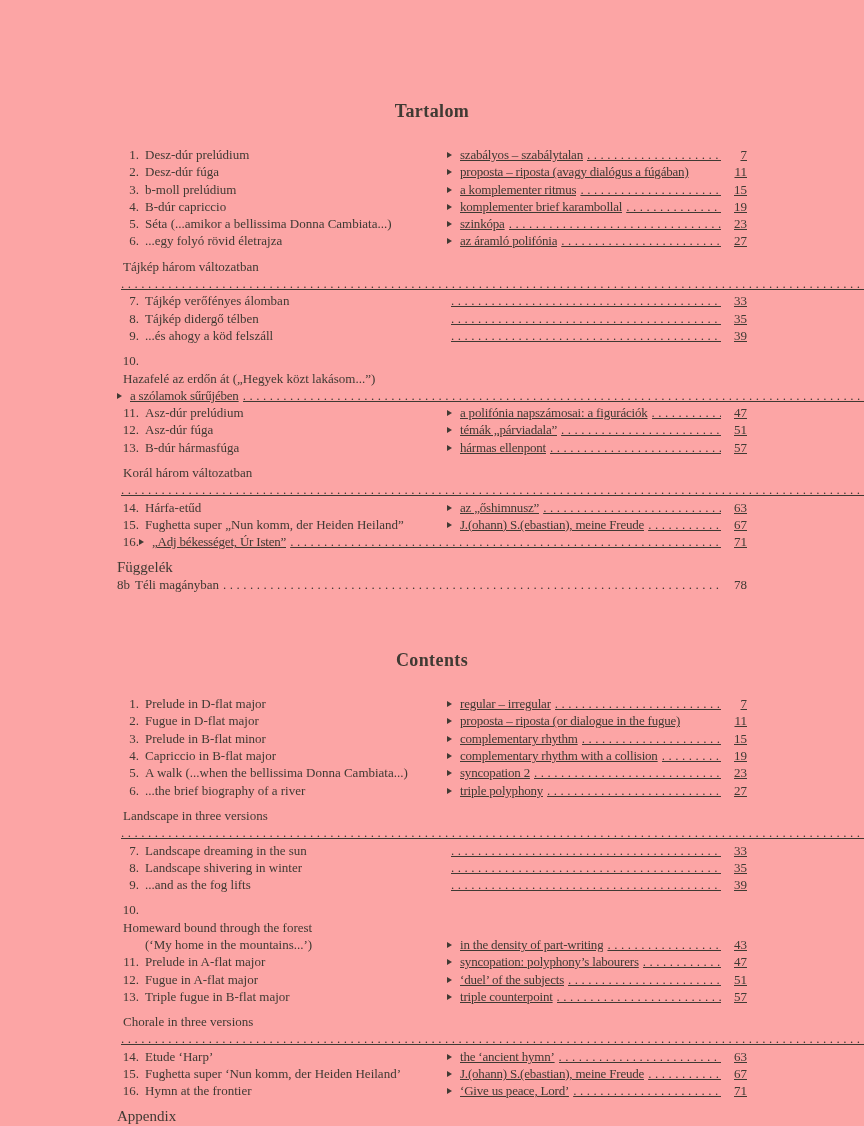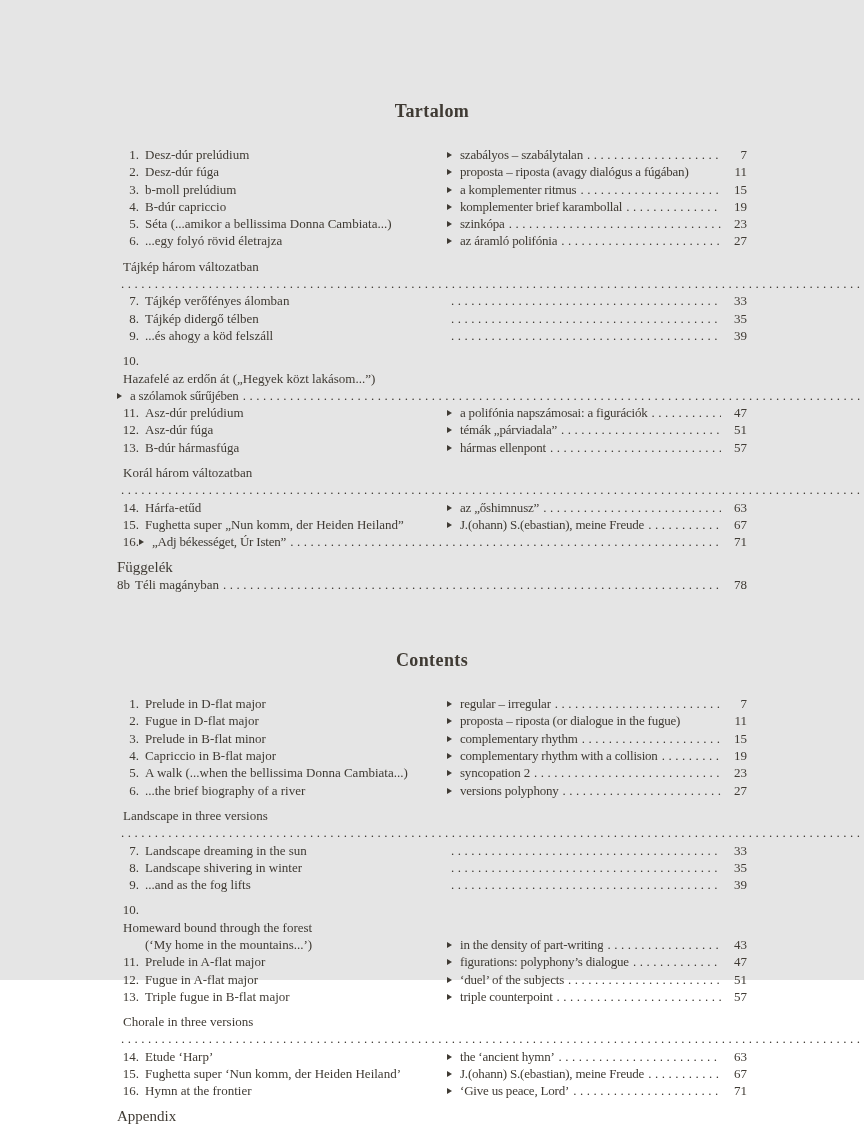--- a/index.html
+++ b/index.html
@@ -2,21 +2,21 @@
 <html><head>
 <meta charset="utf-8">
 <style>
   * { box-sizing: border-box; margin: 0; padding: 0; }
   html, body { background: #ffffff; }
   body {
     width: 864px; height: 1126px; overflow: hidden;
     font-family: "Liberation Serif", "DejaVu Serif", serif;
     color: #3f3a33;
   }
-  .sheet { width: 864px; height: 980px; background: #e5e5e5; }
+  .sheet { width: 864px; height: 1126px; background: #fca5a5; }
   .page { width: 630px; margin: 0 auto; padding-top: 100px; }
 
   .toc-section + .toc-section { margin-top: 56px; }
 
   .section-title {
     text-align: center;
     font-weight: bold;
     font-size: 18px;
     letter-spacing: 0.4px;
     line-height: 22px;
@@ -31,21 +31,21 @@
     white-space: nowrap;
   }
   .row.gap { margin-top: 8px; flex-direction: column; }
 
   .num { flex: none; width: 22px; text-align: right; }
   .num-wide { width: auto; text-align: right; margin-right: 5px; }
 
   .title { flex: none; width: 308px; padding-left: 6px; overflow: hidden; }
   .title-wide { flex: none; padding-left: 0; }
 
-  .right { flex: 1; min-width: 0; display: flex; align-items: flex-end; }
+  .right { flex: 1; min-width: 0; display: flex; align-items: flex-end; text-decoration: underline; }
 
   .bullet { flex: none; width: 13px; }
   .bullet::before {
     content: "";
     display: inline-block;
     width: 0; height: 0;
     border-left: 5px solid #3f3a33;
     border-top: 3.5px solid transparent;
     border-bottom: 3.5px solid transparent;
     margin-bottom: 1px;
@@ -306,21 +306,21 @@
               <span class="subtitle">syncopation 2</span>
               <span class="dots"></span>
               <span class="pageno">23</span>
             </span>
           </div>
           <div class="row">
             <span class="num">6.</span>
             <span class="title">...the brief biography of a river</span>
             <span class="right">
               <span class="bullet"></span>
-              <span class="subtitle">versions polyphony</span>
+              <span class="subtitle">triple polyphony</span>
               <span class="dots"></span>
               <span class="pageno">27</span>
             </span>
           </div>
           <div class="row gap">
             <span class="num"></span>
             <span class="title">Landscape in three versions</span>
             <span class="right">
               <span class="dots"></span>
               <span class="pageno">31</span>
@@ -363,21 +363,21 @@
               <span class="subtitle">in the density of part-writing</span>
               <span class="dots"></span>
               <span class="pageno">43</span>
             </span>
           </div>
           <div class="row">
             <span class="num">11.</span>
             <span class="title">Prelude in A-flat major</span>
             <span class="right">
               <span class="bullet"></span>
-              <span class="subtitle">figurations: polyphony’s dialogue</span>
+              <span class="subtitle">syncopation: polyphony’s labourers</span>
               <span class="dots"></span>
               <span class="pageno">47</span>
             </span>
           </div>
           <div class="row">
             <span class="num">12.</span>
             <span class="title">Fugue in A-flat major</span>
             <span class="right">
               <span class="bullet"></span>
               <span class="subtitle">‘duel’ of the subjects</span>

